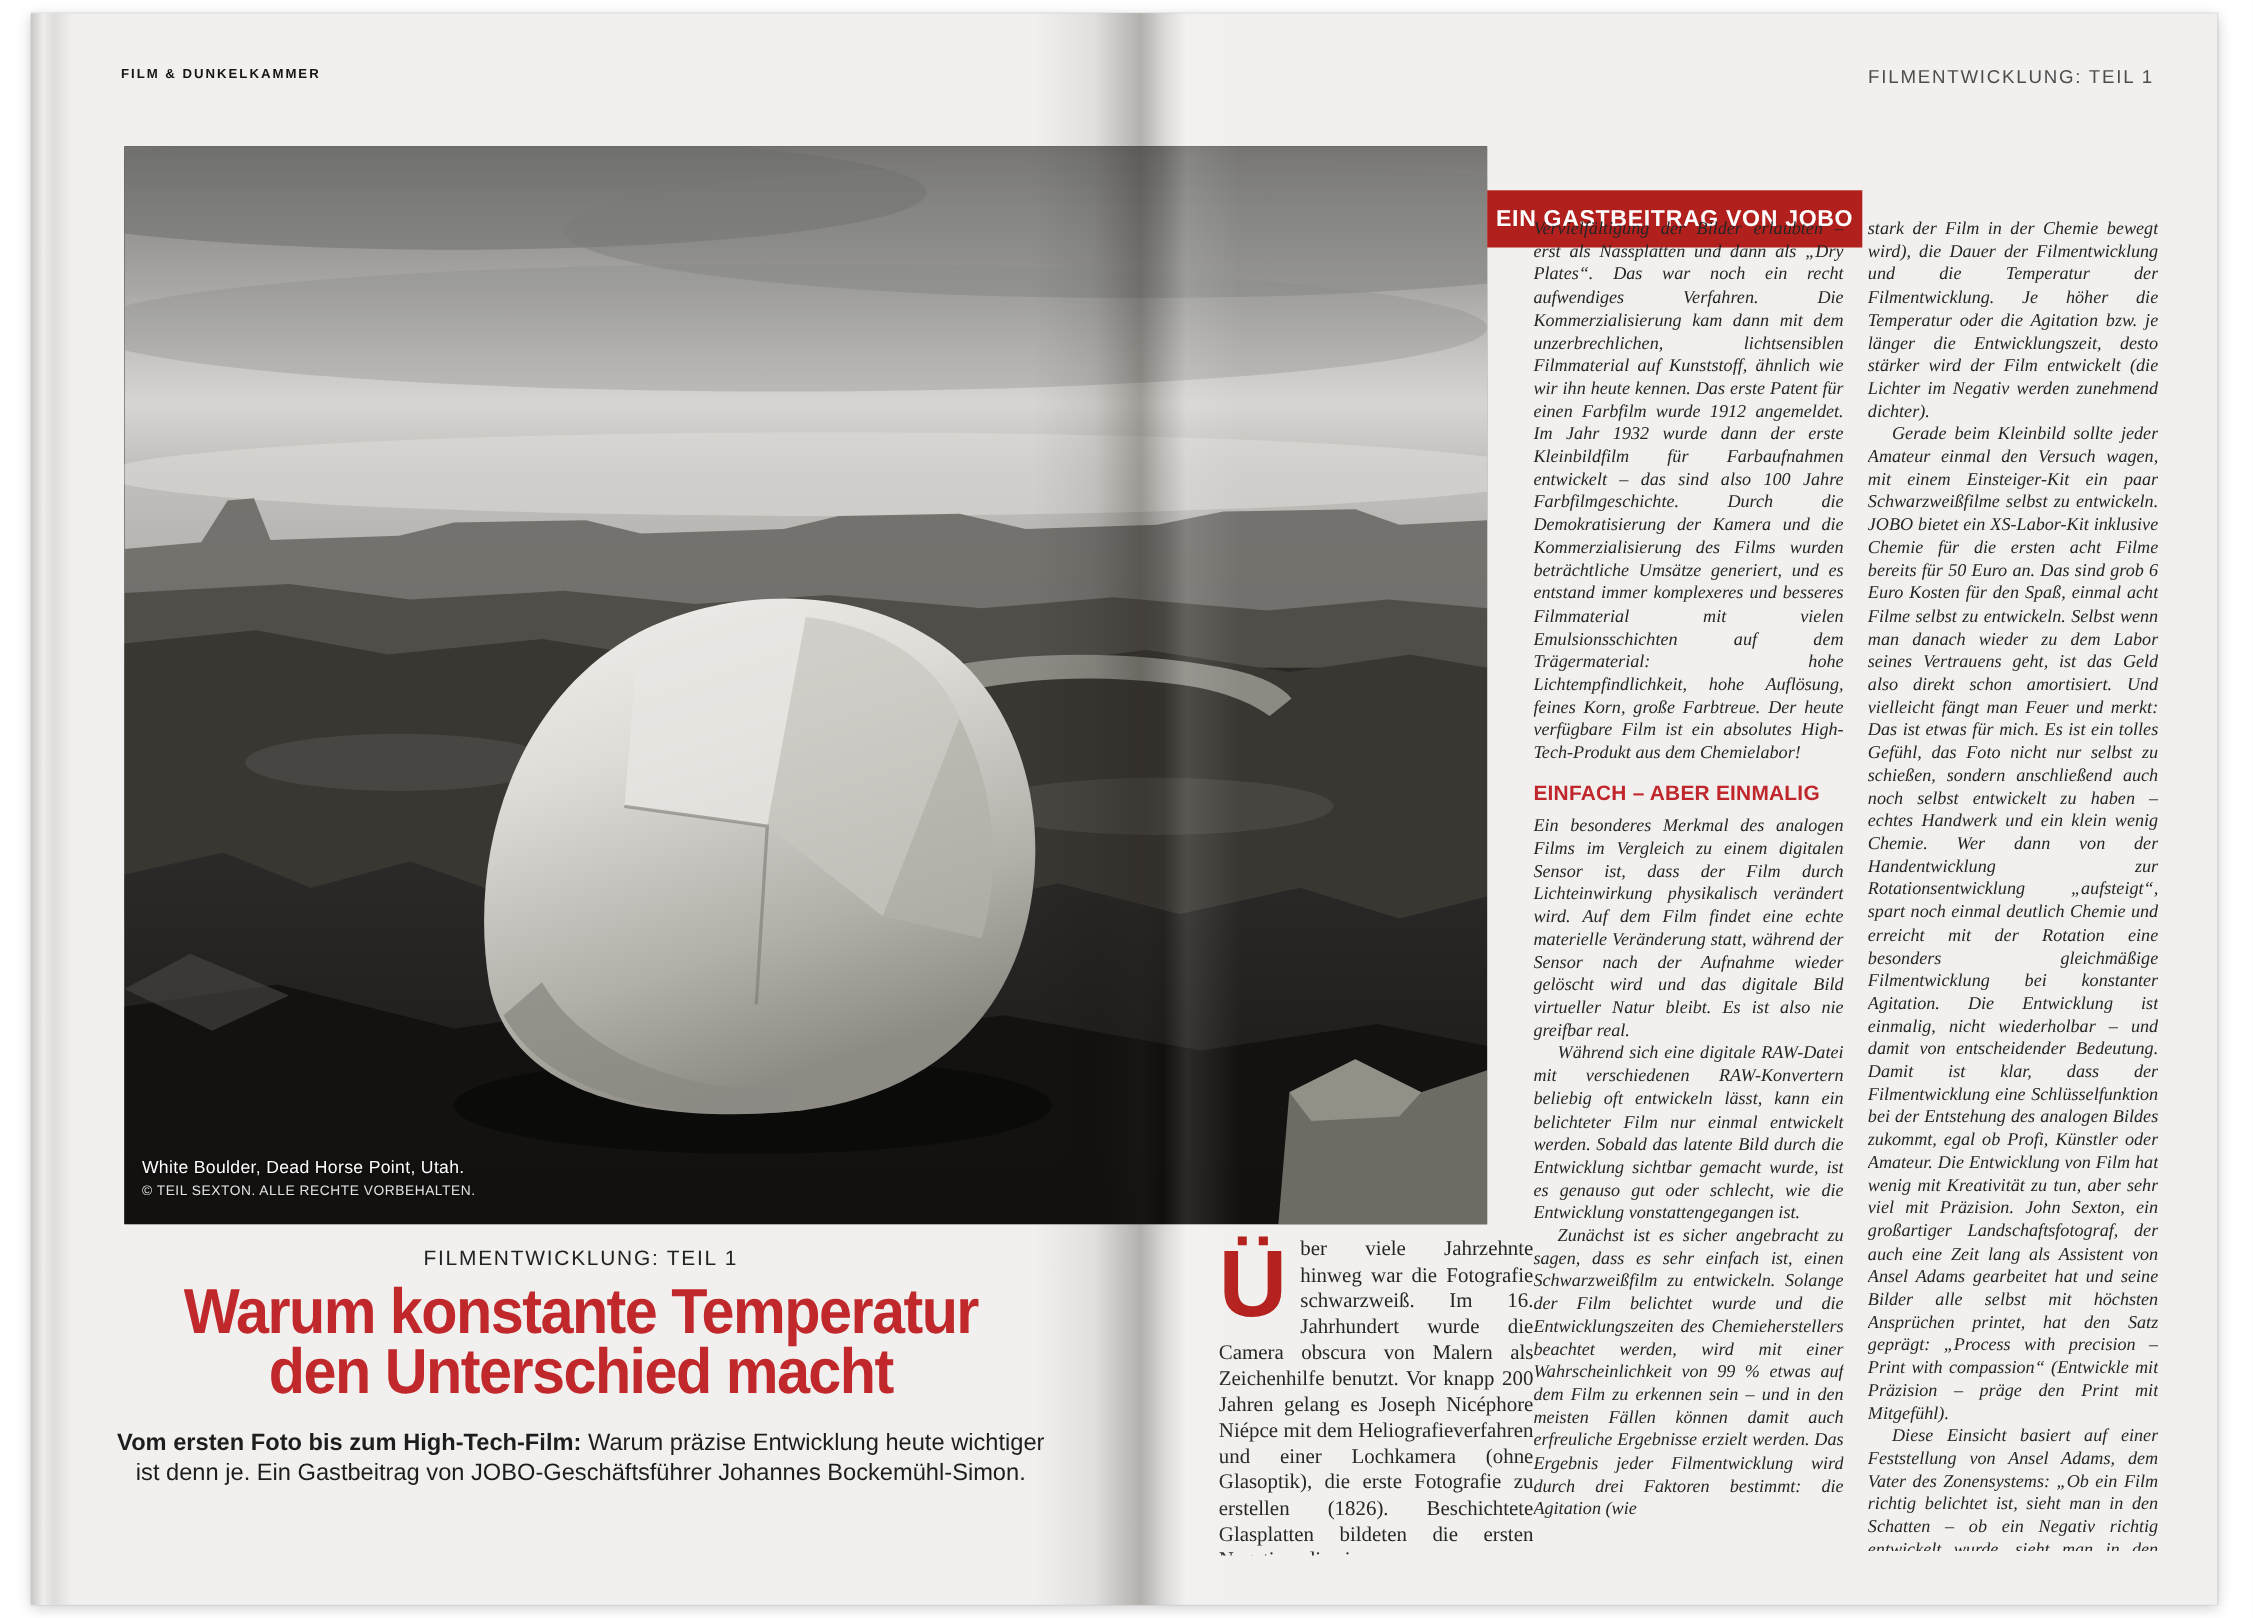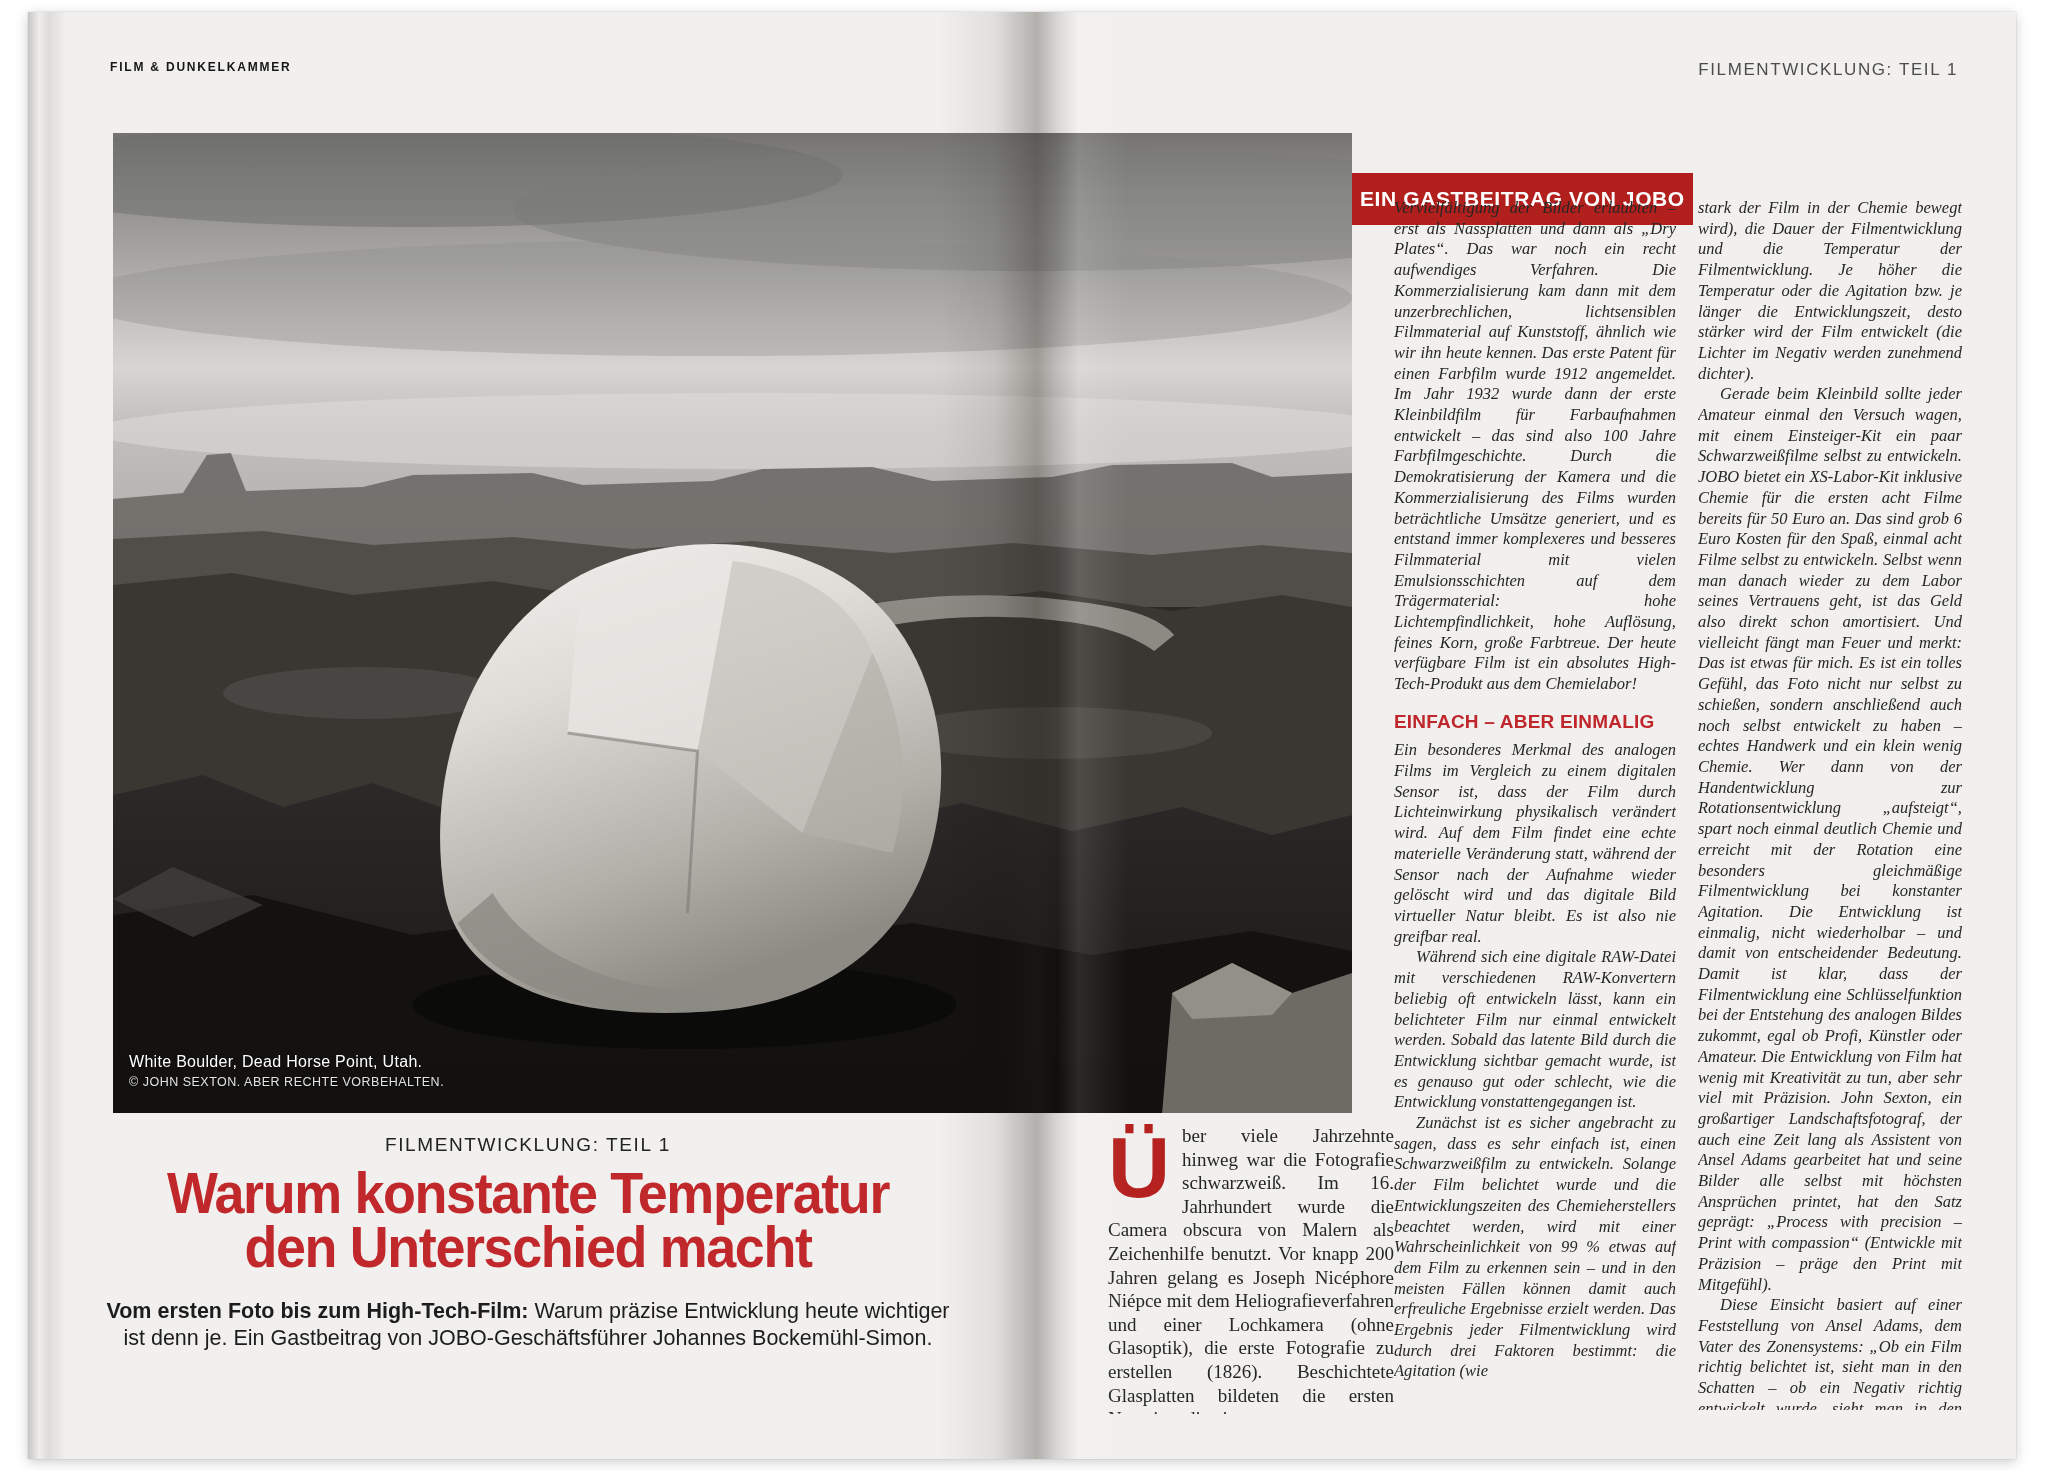--- a/index.html
+++ b/index.html
@@ -152,21 +152,21 @@
       <path d="M620,428 C690,436 740,470 760,520 L690,700 L585,618 Z" fill="#c9c6c0" opacity=".7"></path>
       <path d="M760,520 C790,580 800,650 780,720 L690,700 Z" fill="#b4b1aa" opacity=".7"></path>
       <path d="M380,760 C420,830 520,862 610,858 L600,878 C480,886 380,856 345,790 Z" fill="#8c8983" opacity=".8"></path>
       <path d="M455,600 L585,618 L575,780" fill="none" stroke="#7d7a74" stroke-width="3" opacity=".6"></path>
       <path d="M1050,980 L1060,860 L1120,830 L1180,860 L1240,840 L1240,980 Z" fill="#6e6b65"></path>
       <path d="M1060,860 L1120,830 L1180,860 L1160,882 L1080,886 Z" fill="#9a968e" opacity=".85"></path>
       <path d="M0,766 L60,734 L150,772 L80,804 Z" fill="#4a4742" opacity=".6"></path>
     </svg>
     <div class="photo-caption">
       <div class="cap1">White Boulder, Dead Horse Point, Utah.</div>
-      <div class="cap2">© JOHN SEXTON. ABER RECHTE VORBEHALTEN.</div>
+      <div class="cap2">© TEIL SEXTON. ALLE RECHTE VORBEHALTEN.</div>
     </div>
   </div>
 
   <div class="banner">EIN GASTBEITRAG VON JOBO</div>
 
   <div class="intro">
     <span class="dropcap">Ü</span><span>ber viele Jahrzehnte hinweg war die Fotografie schwarzweiß. Im 16. Jahrhundert wurde die Camera obscura von Malern als Zeichenhilfe benutzt. Vor knapp 200 Jahren gelang es Joseph Nicéphore Niépce mit dem Heliografieverfahren und einer Lochkamera (ohne Glasoptik), die erste Fotografie zu erstellen (1826). Beschichtete Glasplatten bildeten die ersten Negative, die eine</span>
   </div>
 
   <div class="bodycol col1">

